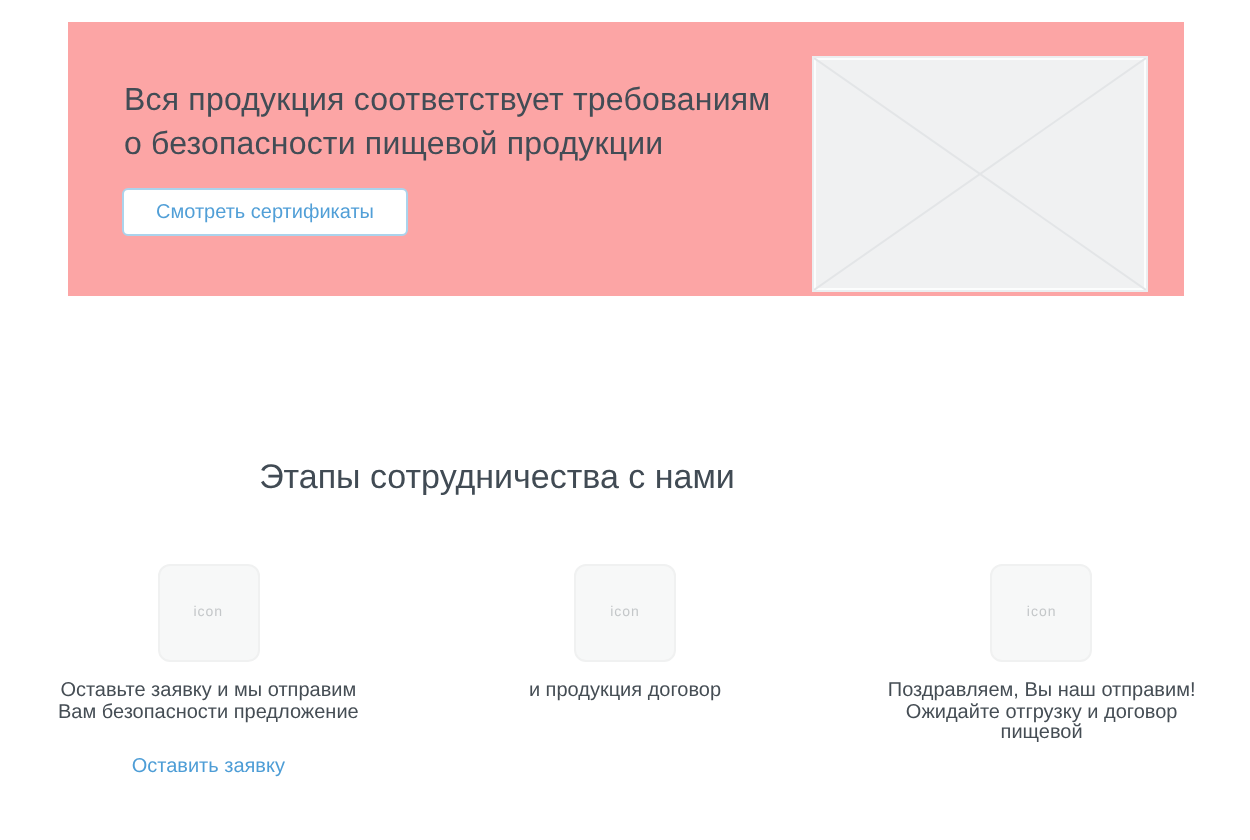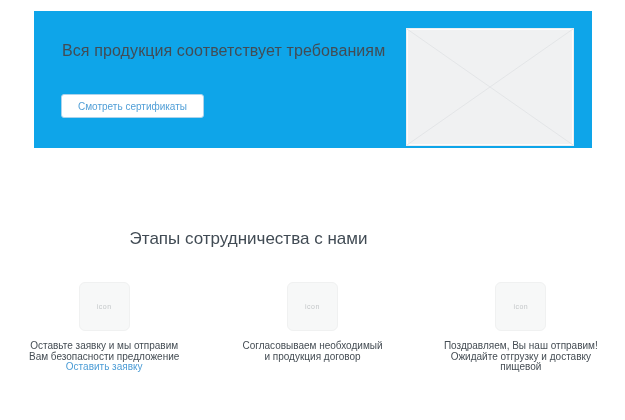--- a/index.html
+++ b/index.html
@@ -9,21 +9,21 @@
     font-family: "Liberation Sans", sans-serif;
     position: relative;
     overflow: hidden;
   }
 
   
   .hero {
     position: absolute;
     left: 34px; top: 11px;
     width: 558px; height: 137px;
-    background: #0ea5e9;
+    background: #fca5a5;
   }
   .hero-title {
     position: absolute;
     left: 28px; top: 29px;
     font-size: 16px;
     line-height: 22px;
     color: #424c55;
     letter-spacing: 0.1px;
   }
   .hero-title .line { white-space: nowrap; }
@@ -89,34 +89,35 @@
     letter-spacing: 0.5px;
   }
   .step-text {
     margin-top: 10px;
     font-size: 10px;
     line-height: 10.5px;
     color: #454d54;
   }
   .step-text .line { white-space: nowrap; }
   .step-link {
-    margin-top: 0;
+    margin-top: 17px;
     font-size: 10px;
     line-height: 10.5px;
     color: #4d9dd6;
     text-decoration: none;
     cursor: pointer;
   }
 </style>
 </head>
 <body>
 
 <div class="hero">
   <div class="hero-title">
     <div class="line">Вся продукция соответствует требованиям</div>
+    <div class="line">о безопасности пищевой продукции</div>
   </div>
   <button class="cert-button">Смотреть сертификаты</button>
   <div class="img-placeholder">
     <svg viewBox="0 0 168 118" preserveAspectRatio="none">
       <line x1="0" y1="0" x2="168" y2="118" stroke="#e3e5e7" stroke-width="1"></line>
       <line x1="168" y1="0" x2="0" y2="118" stroke="#e3e5e7" stroke-width="1"></line>
     </svg>
   </div>
 </div>
 
@@ -133,29 +134,28 @@
       <div class="line">Вам безопасности предложение</div>
     </div>
     <a class="step-link">Оставить заявку</a>
   </div>
 
   <div class="step">
     <div class="icon-box">
       <span class="icon-label">icon</span>
     </div>
     <div class="step-text">
-      <div class="line">Согласовываем необходимый</div>
       <div class="line">и продукция договор</div>
     </div>
   </div>
 
   <div class="step">
     <div class="icon-box">
       <span class="icon-label">icon</span>
     </div>
     <div class="step-text">
       <div class="line">Поздравляем, Вы наш отправим!</div>
-      <div class="line">Ожидайте отгрузку и доставку</div>
+      <div class="line">Ожидайте отгрузку и договор</div>
       <div class="line">пищевой</div>
     </div>
   </div>
 
 </div>
 
 </body></html>

